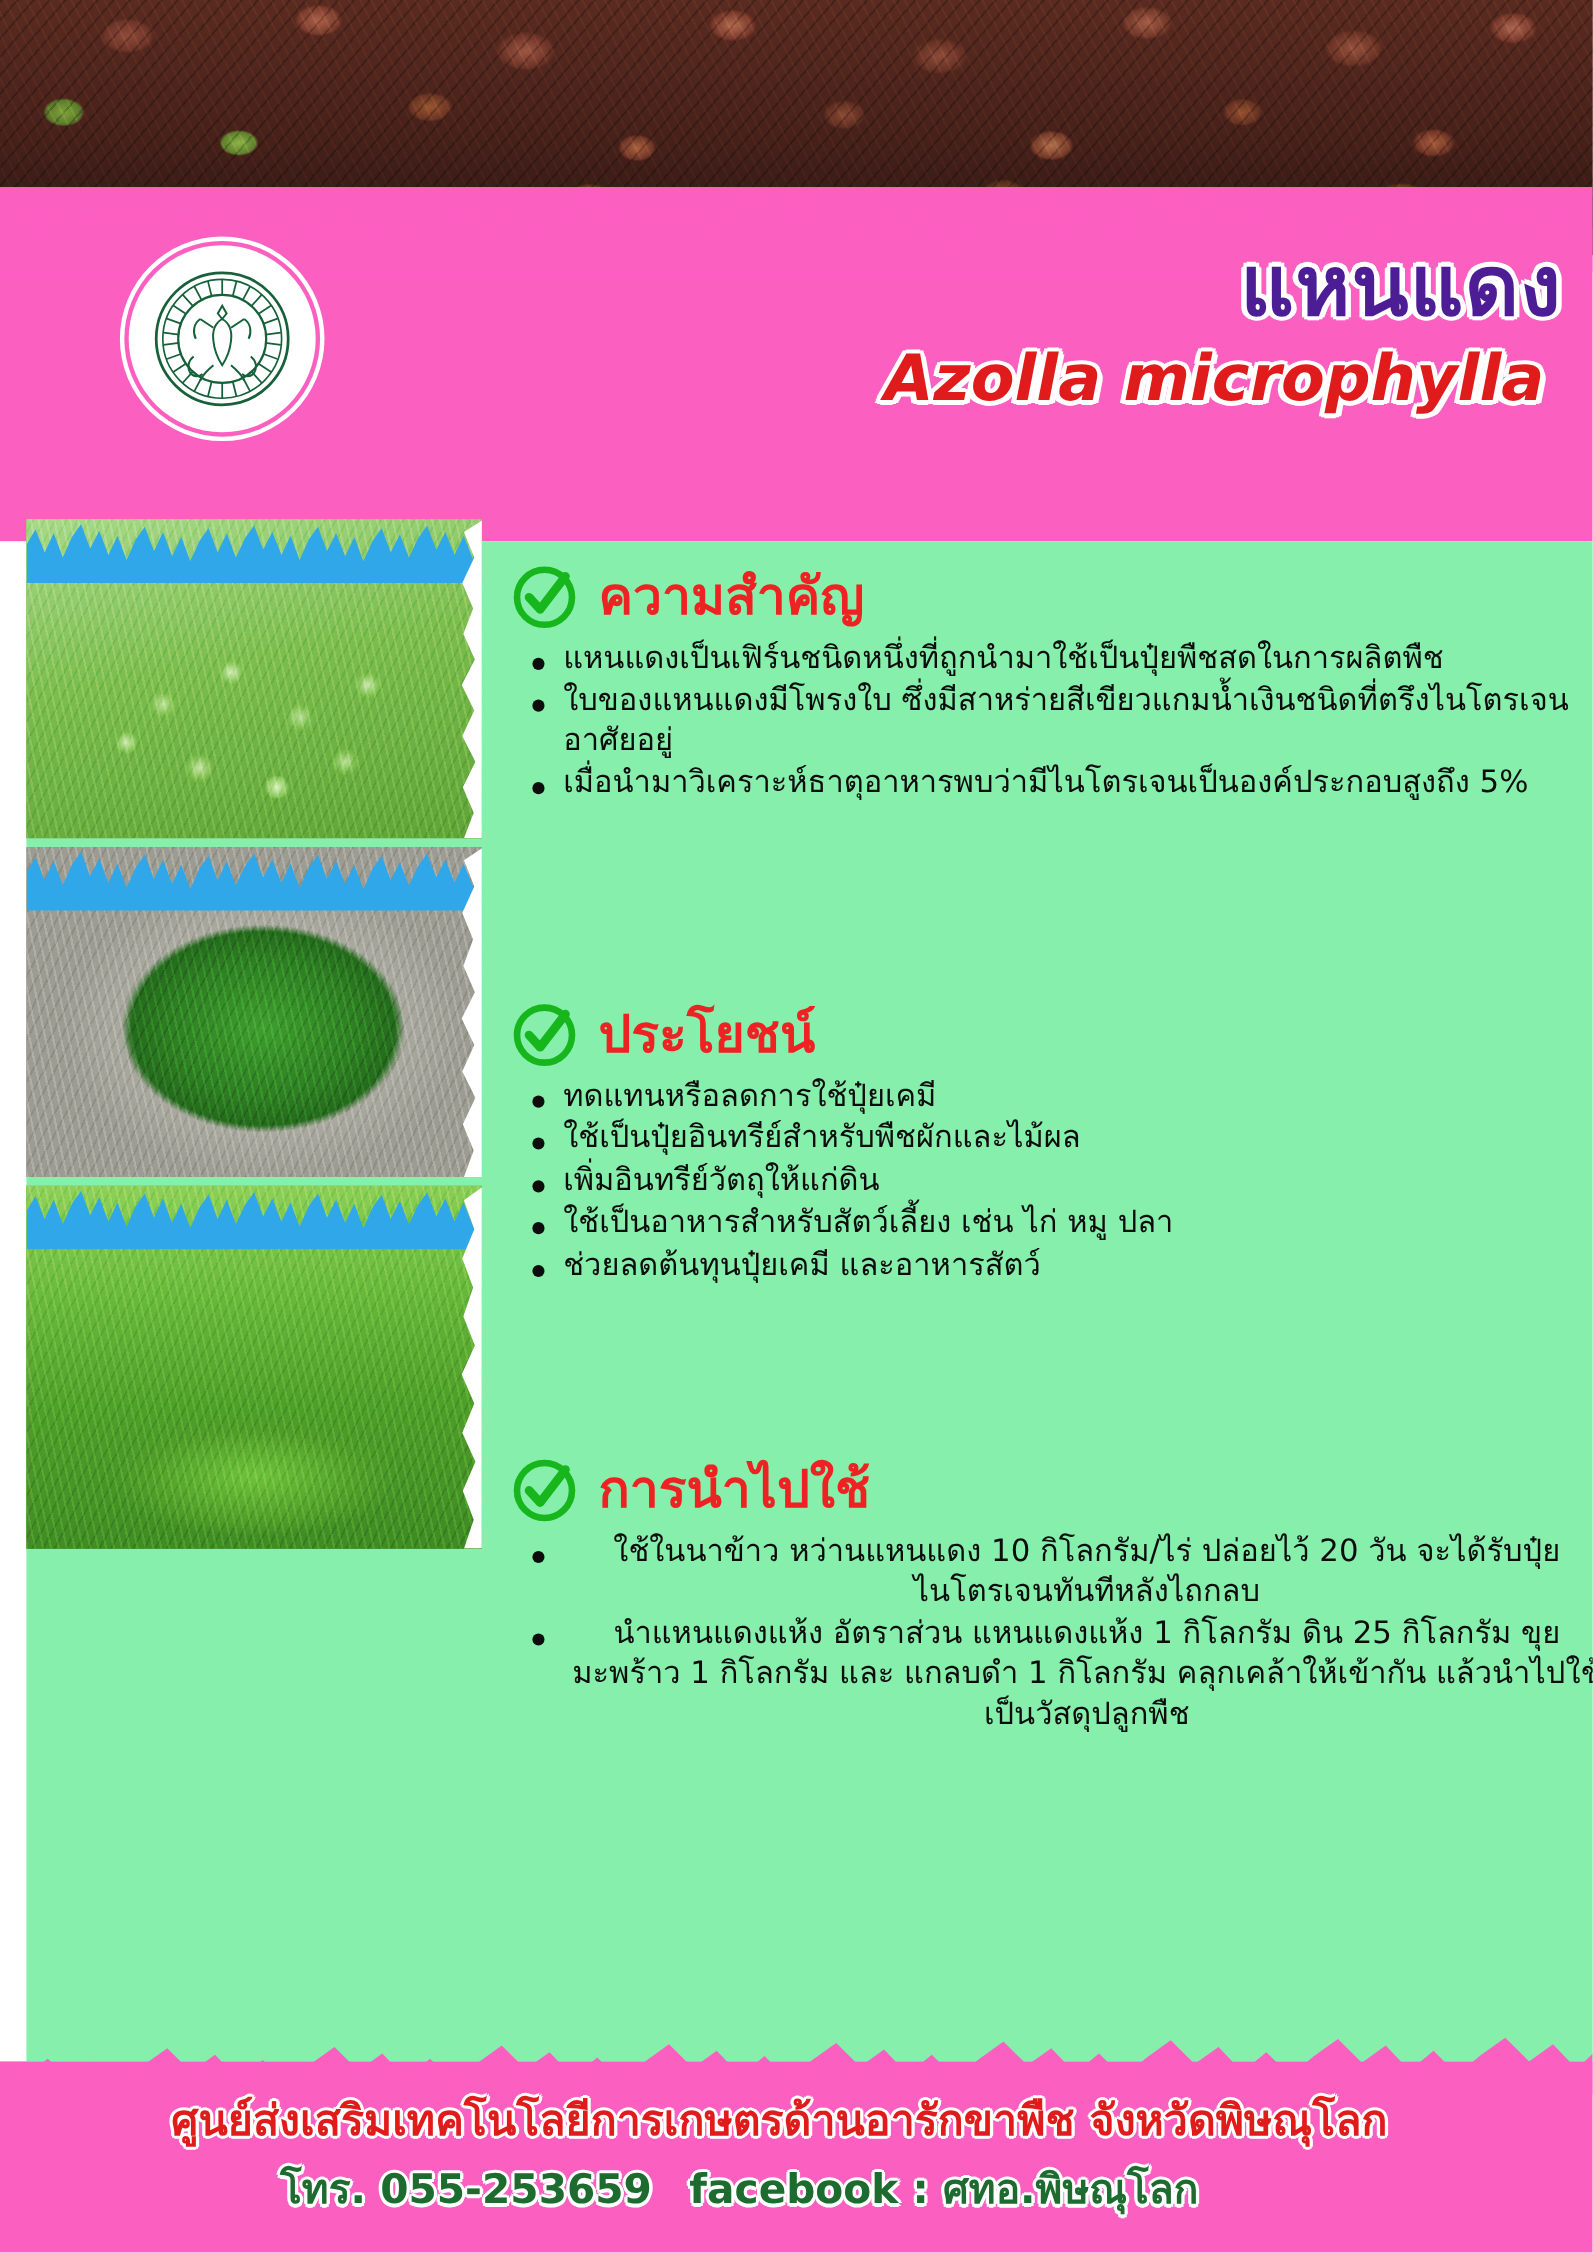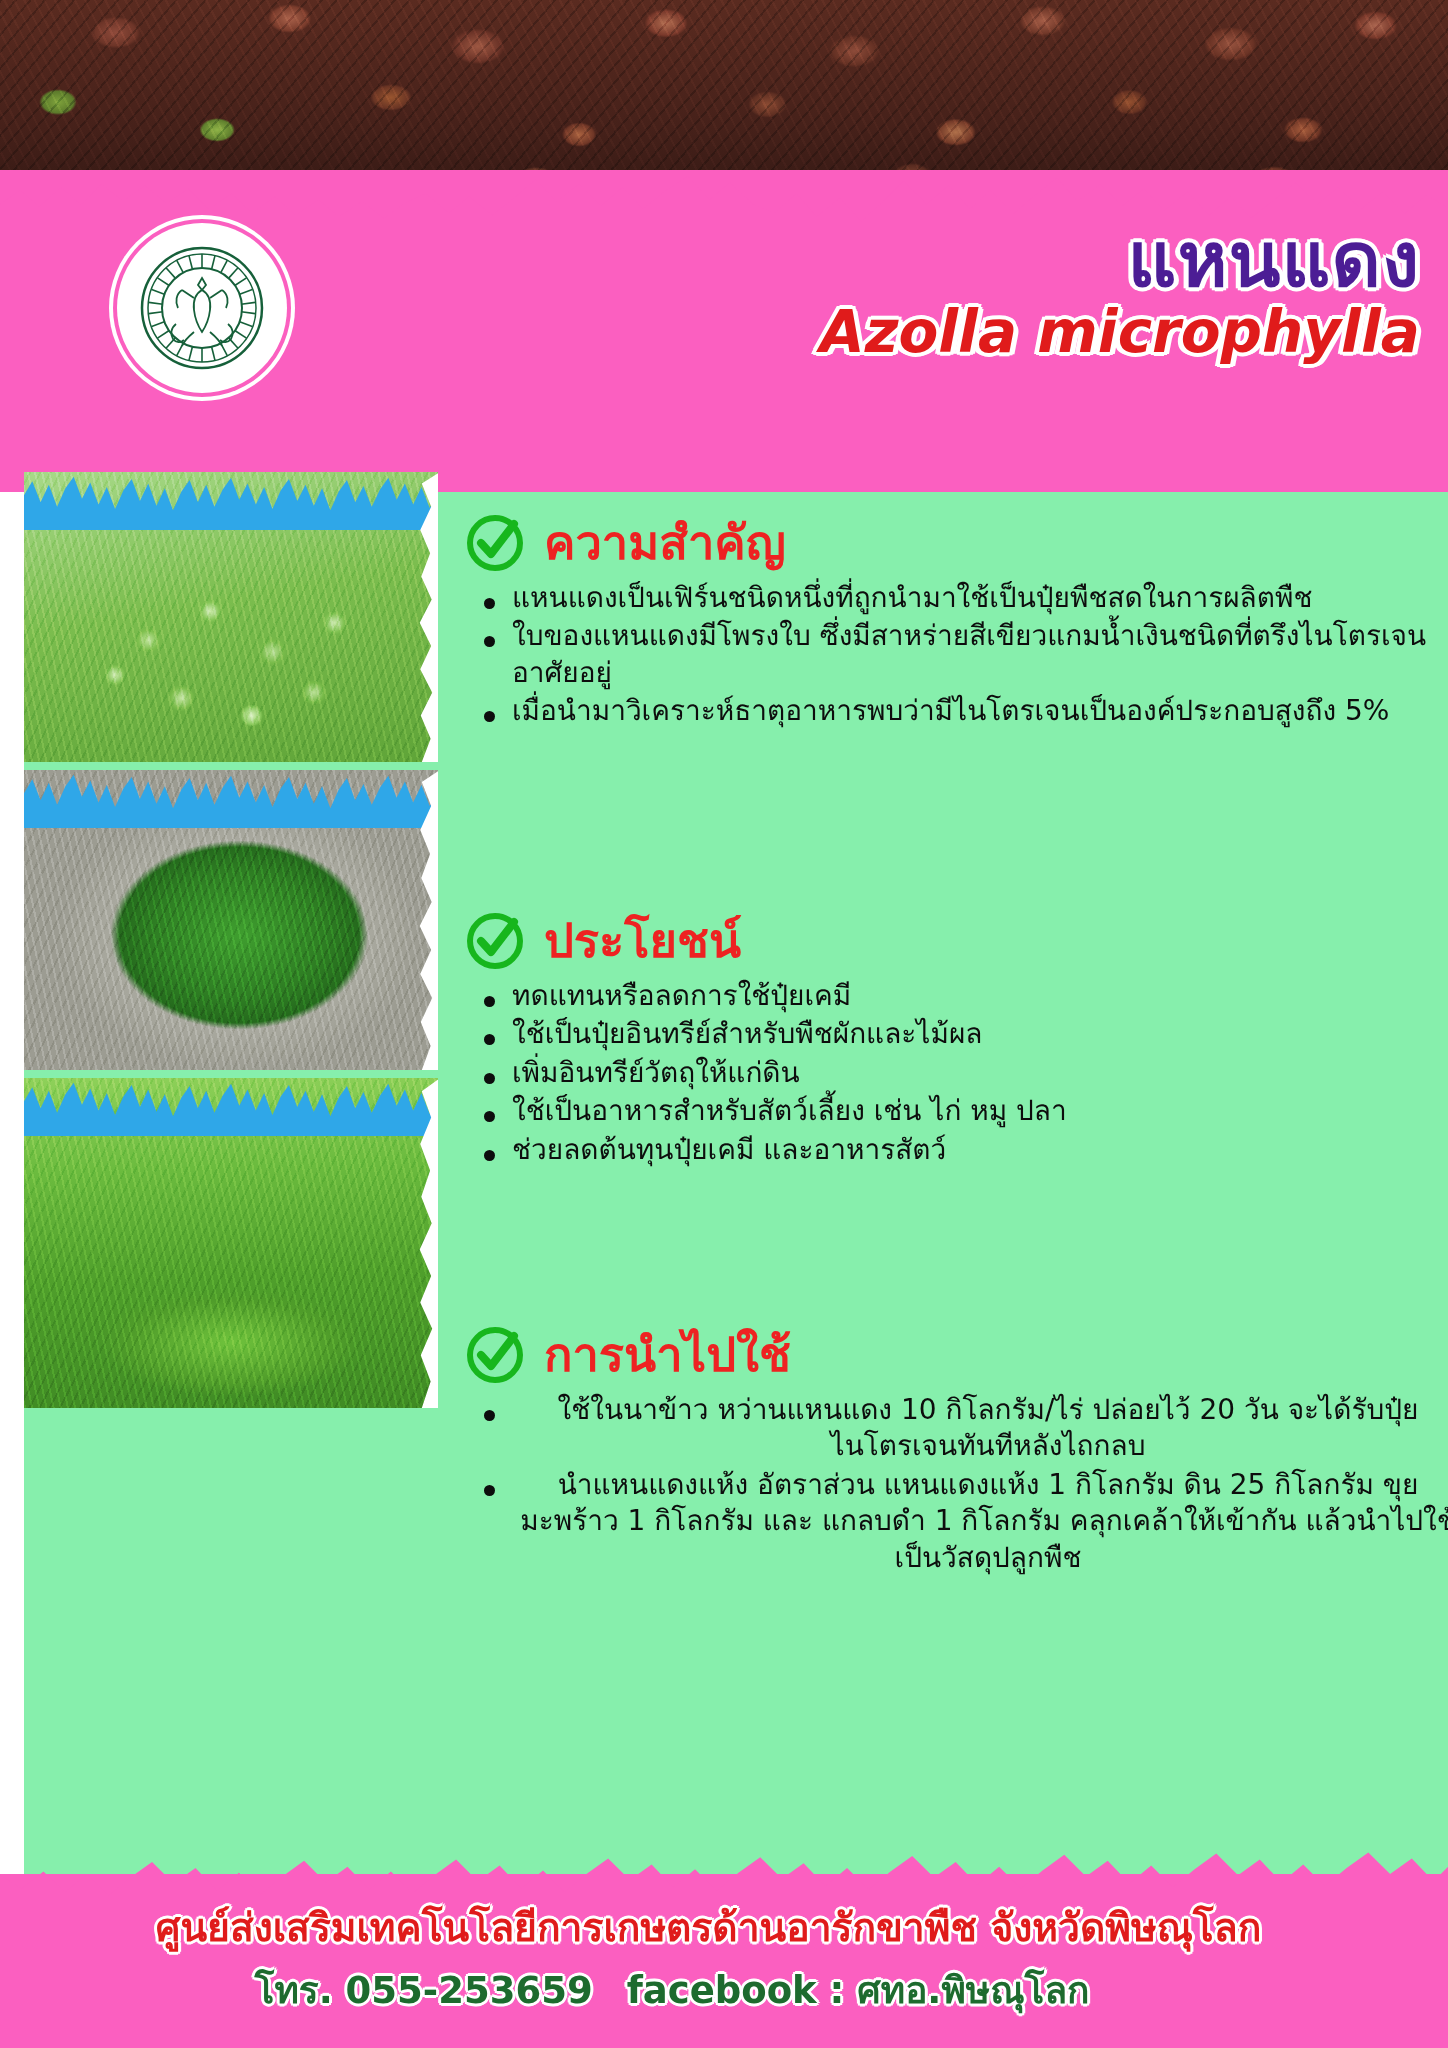--- a/index.html
+++ b/index.html
@@ -82,21 +82,21 @@
       -4px 0 0 #fff, 4px 0 0 #fff, 0 -4px 0 #fff, 0 4px 0 #fff,
       -5px 1px 0 #fff, 5px 1px 0 #fff;
     margin:0 0 4px 0;
   }
   .title-sci{
     font-size:58px;font-weight:bold;font-style:italic;color:#e01b1b;line-height:1.05;
     text-shadow:
       -3px -3px 0 #fff, 3px -3px 0 #fff, -3px 3px 0 #fff, 3px 3px 0 #fff,
       -4px 0 0 #fff, 4px 0 0 #fff, 0 -4px 0 #fff, 0 4px 0 #fff,
       -5px 2px 0 #fff, 5px 2px 0 #fff;
-    margin:0;
+    margin:16px;
   }
 
   
   .body-area{position:absolute;left:0;top:492px;width:1448px;height:1382px;background:#86efac;margin-left:24px;}
 
   
   .photo{position:absolute;left:0;overflow:hidden;}
   .photo .brush-top{
     position:absolute;left:0;top:0;width:100%;height:58px;background:#2fa7e8;
     clip-path:polygon(0 100%,0 40%,2% 16%,4% 52%,6% 22%,8% 60%,10% 28%,12% 8%,14% 46%,16% 18%,18% 56%,20% 26%,22% 64%,24% 32%,26% 12%,28% 50%,30% 20%,32% 58%,34% 28%,36% 66%,38% 34%,40% 14%,42% 52%,44% 22%,46% 60%,48% 30%,50% 10%,52% 48%,54% 20%,56% 56%,58% 26%,60% 64%,62% 32%,64% 12%,66% 50%,68% 22%,70% 58%,72% 28%,74% 66%,76% 34%,78% 14%,80% 52%,82% 24%,84% 60%,86% 30%,88% 10%,90% 48%,92% 20%,94% 56%,96% 26%,98% 62%,100% 36%,100% 100%);

